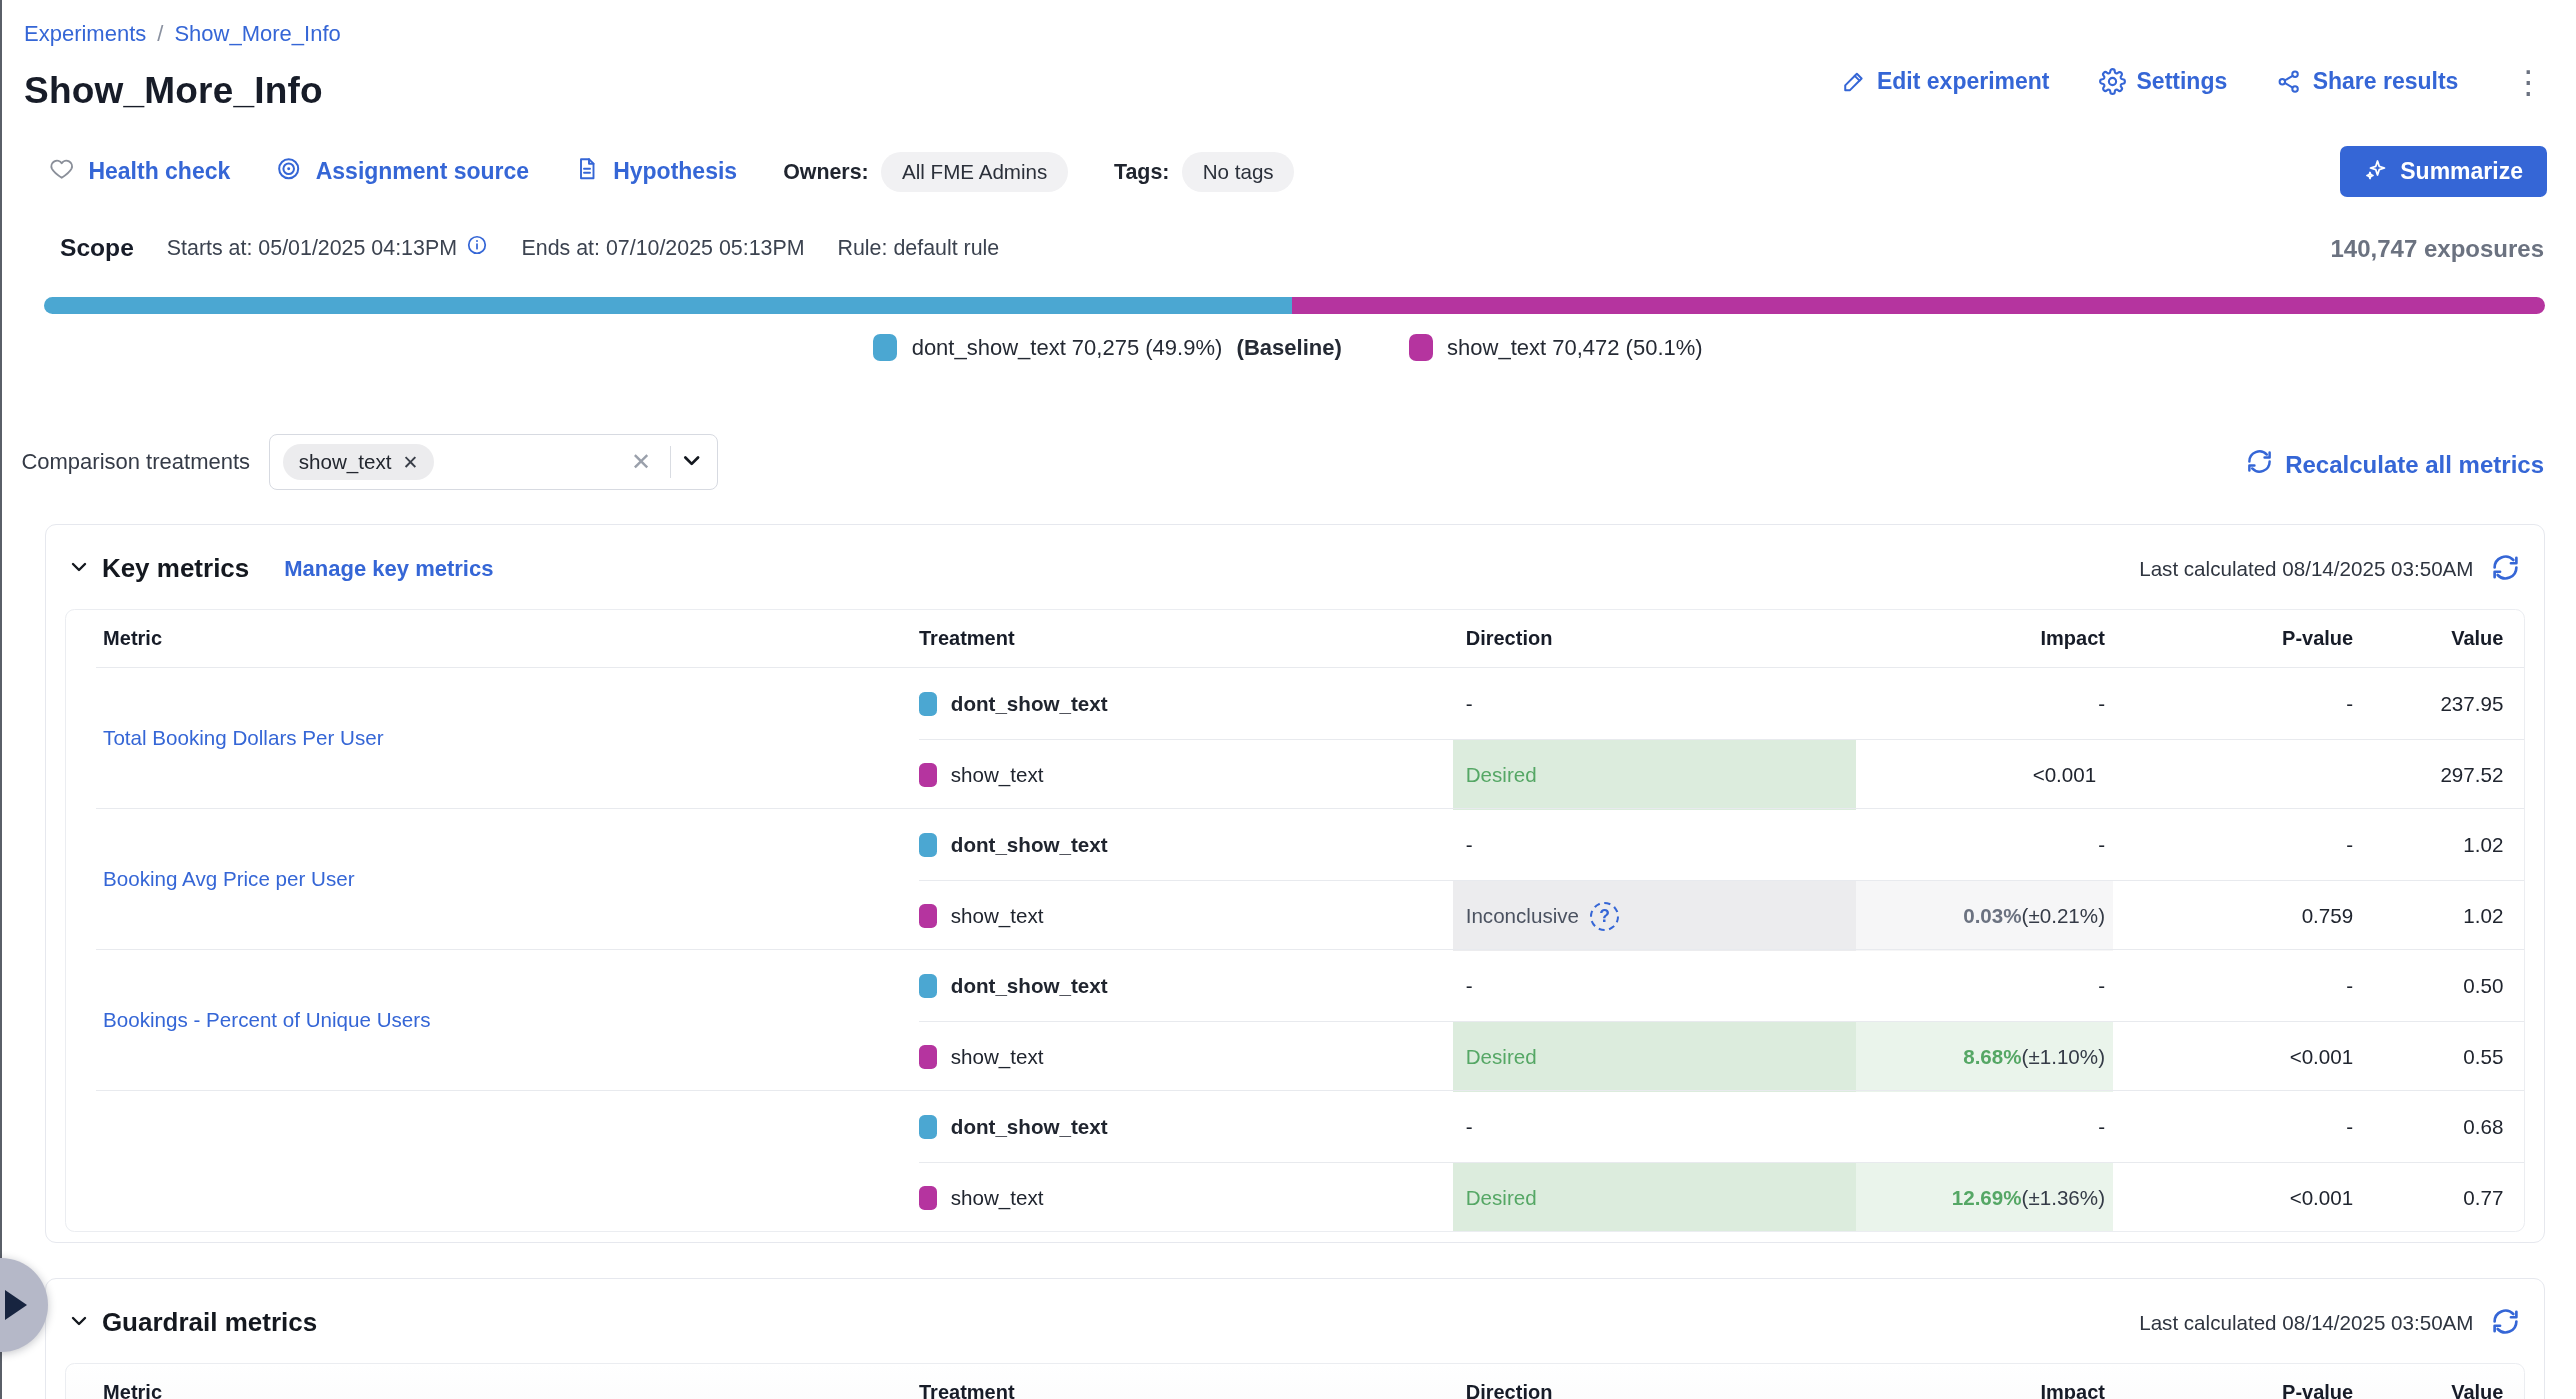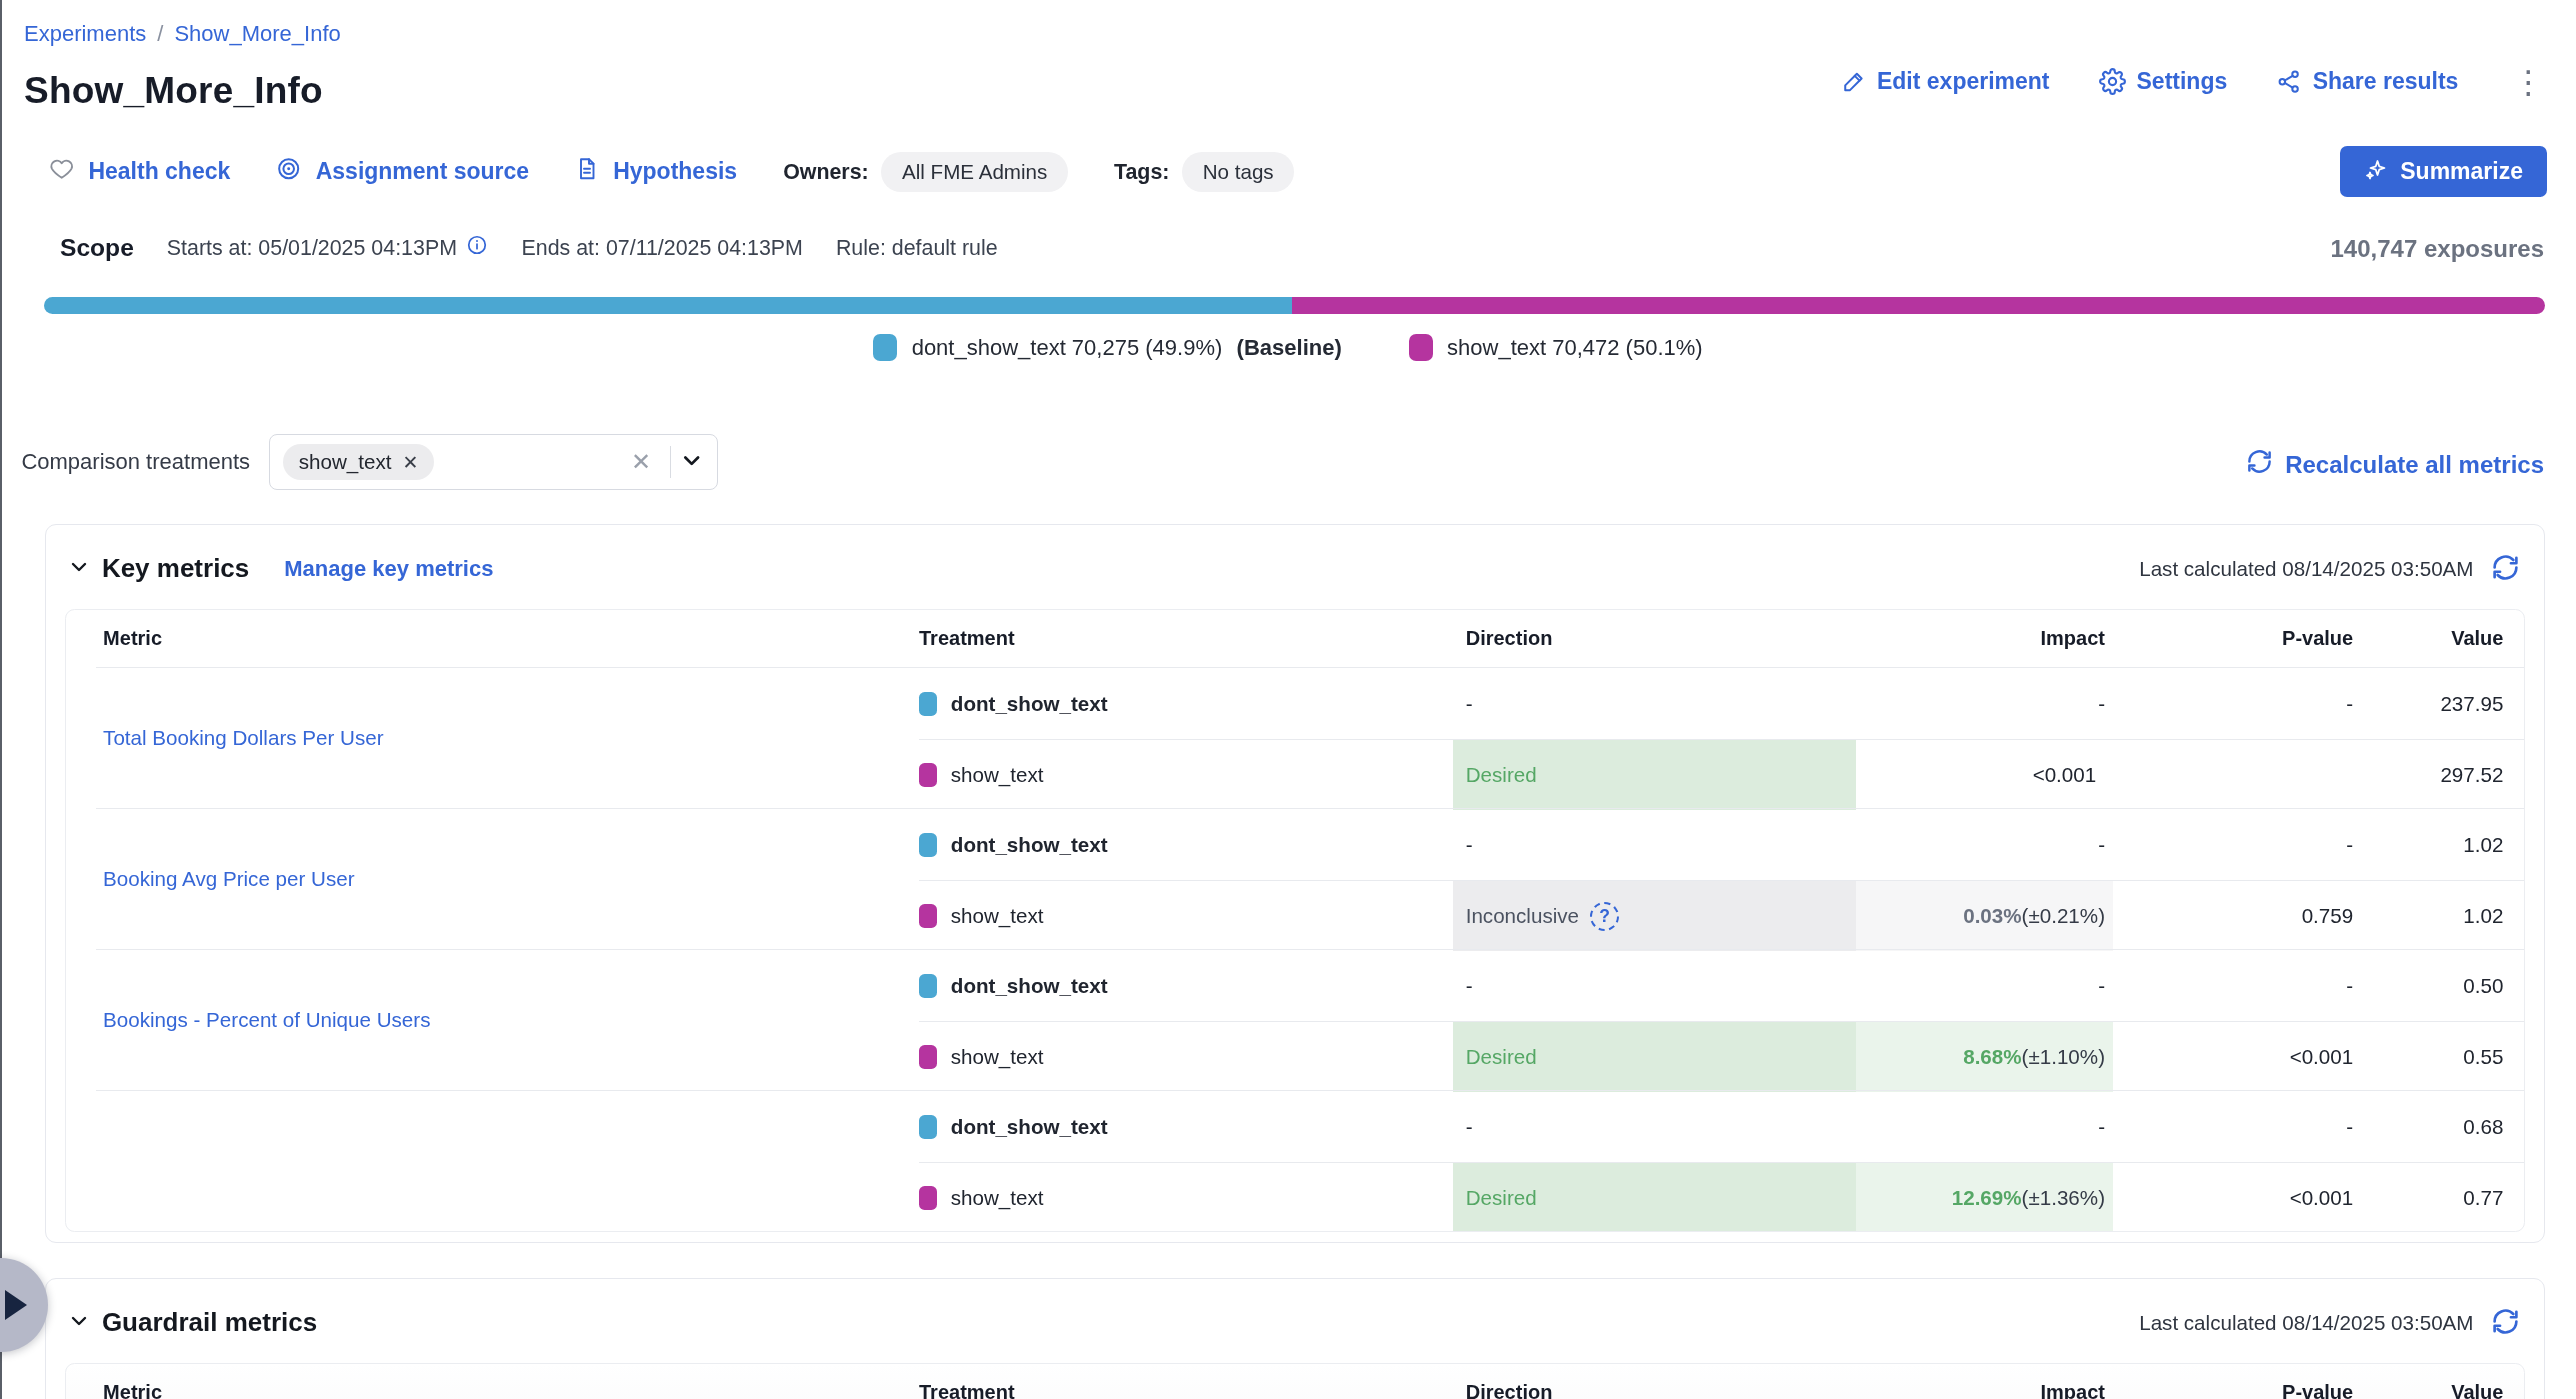--- a/index.html
+++ b/index.html
@@ -229,21 +229,21 @@
   <span class="scope-item">
     <span>Starts at: 05/01/2025 04:13PM</span>
     <span>
       <svg width="22" height="22" viewBox="0 0 24 24" fill="none" stroke="#3566d6" stroke-width="1.9">
           <circle cx="12" cy="12" r="9"></circle>
           <path d="M12 11v5" stroke-linecap="round"></path>
           <circle cx="12" cy="7.6" r="1.1" fill="#3566d6" stroke="none"></circle>
         </svg>
     </span>
   </span>
-  <span class="scope-item">Ends at: 07/11/2025 04:13PM</span>
+  <span class="scope-item">Ends at: 07/10/2025 05:13PM</span>
   <span class="scope-item">Rule: default rule</span>
 </div>
 <div class="exposures">140,747 exposures</div>
 
 <div class="exposure-bar">
     <div class="seg" style="width: 49.9%; background: rgb(75, 167, 210);"></div>
     <div class="seg" style="width: 50.1%; background: rgb(181, 52, 159);"></div>
   </div>
 <div class="legend">
     <div class="legend-item">

